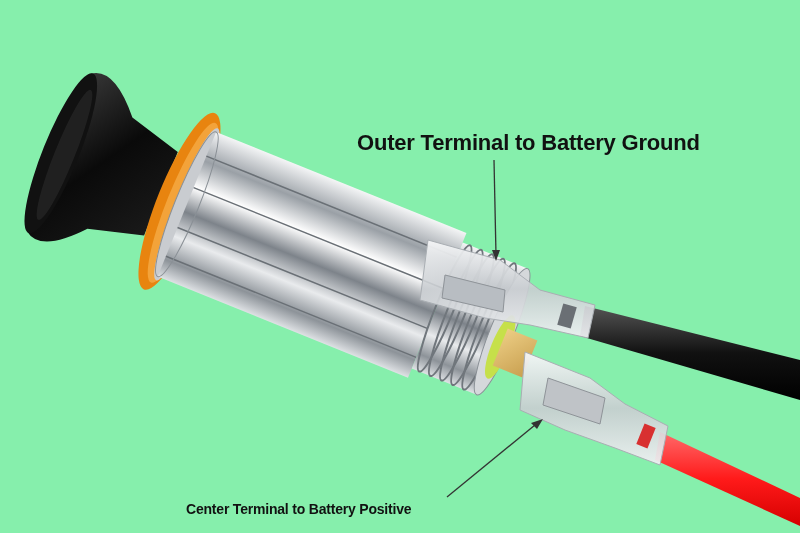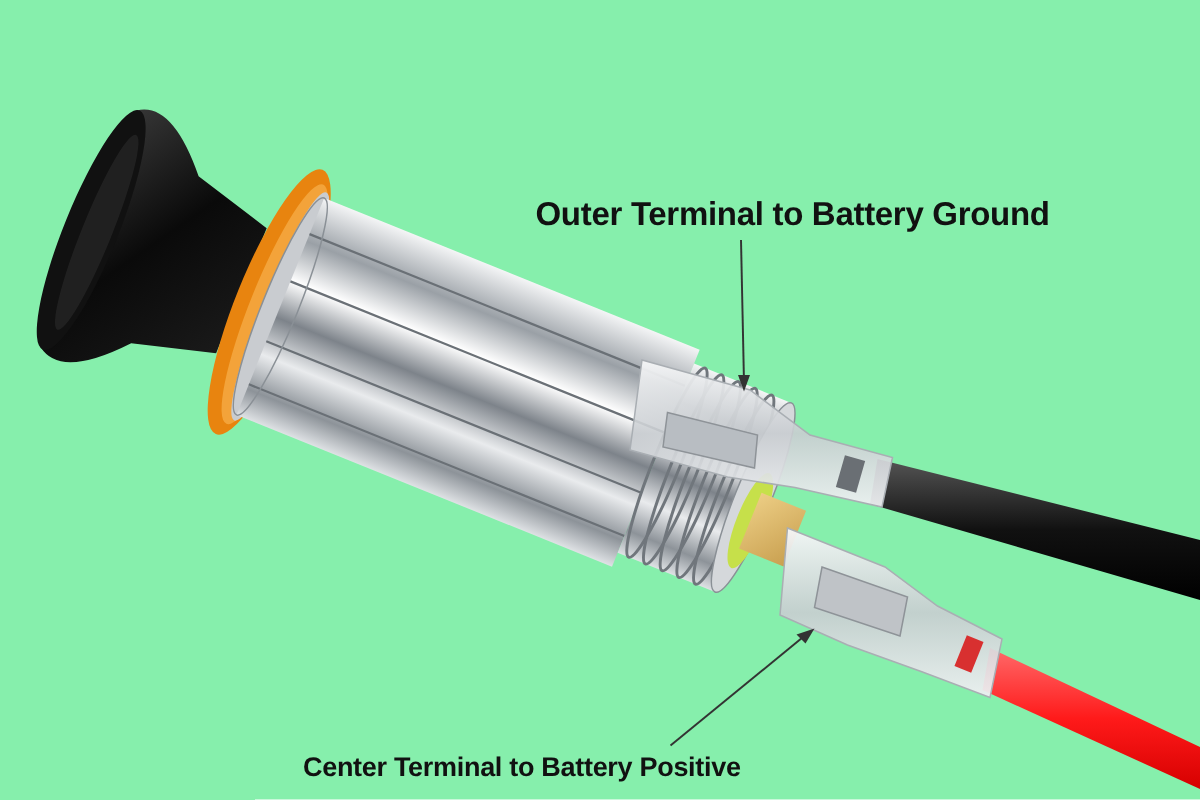--- a/index.html
+++ b/index.html
@@ -12,21 +12,21 @@
   }
   #art { position: absolute; left: 0; top: 0; }
   .callout-label {
     position: absolute;
     font-weight: bold;
     color: #111111;
     white-space: nowrap;
     letter-spacing: -0.2px;
   }
   #label-ground { left: 357px; top: 130px; font-size: 22px; }
-  #label-positive { left: 202px; top: 501px; font-size: 18px; }
+  #label-positive { left: 186px; top: 501px; font-size: 14px; }
 </style>
 </head>
 <body>
 
 <div id="stage">
   <svg id="art" width="800" height="533" viewBox="0 0 800 533">
     <defs>
       <linearGradient id="metal" x1="0" y1="0" x2="0" y2="1">
         <stop offset="0" stop-color="#f4f5f6"></stop>
         <stop offset="0.2" stop-color="#9aa0a6"></stop>

